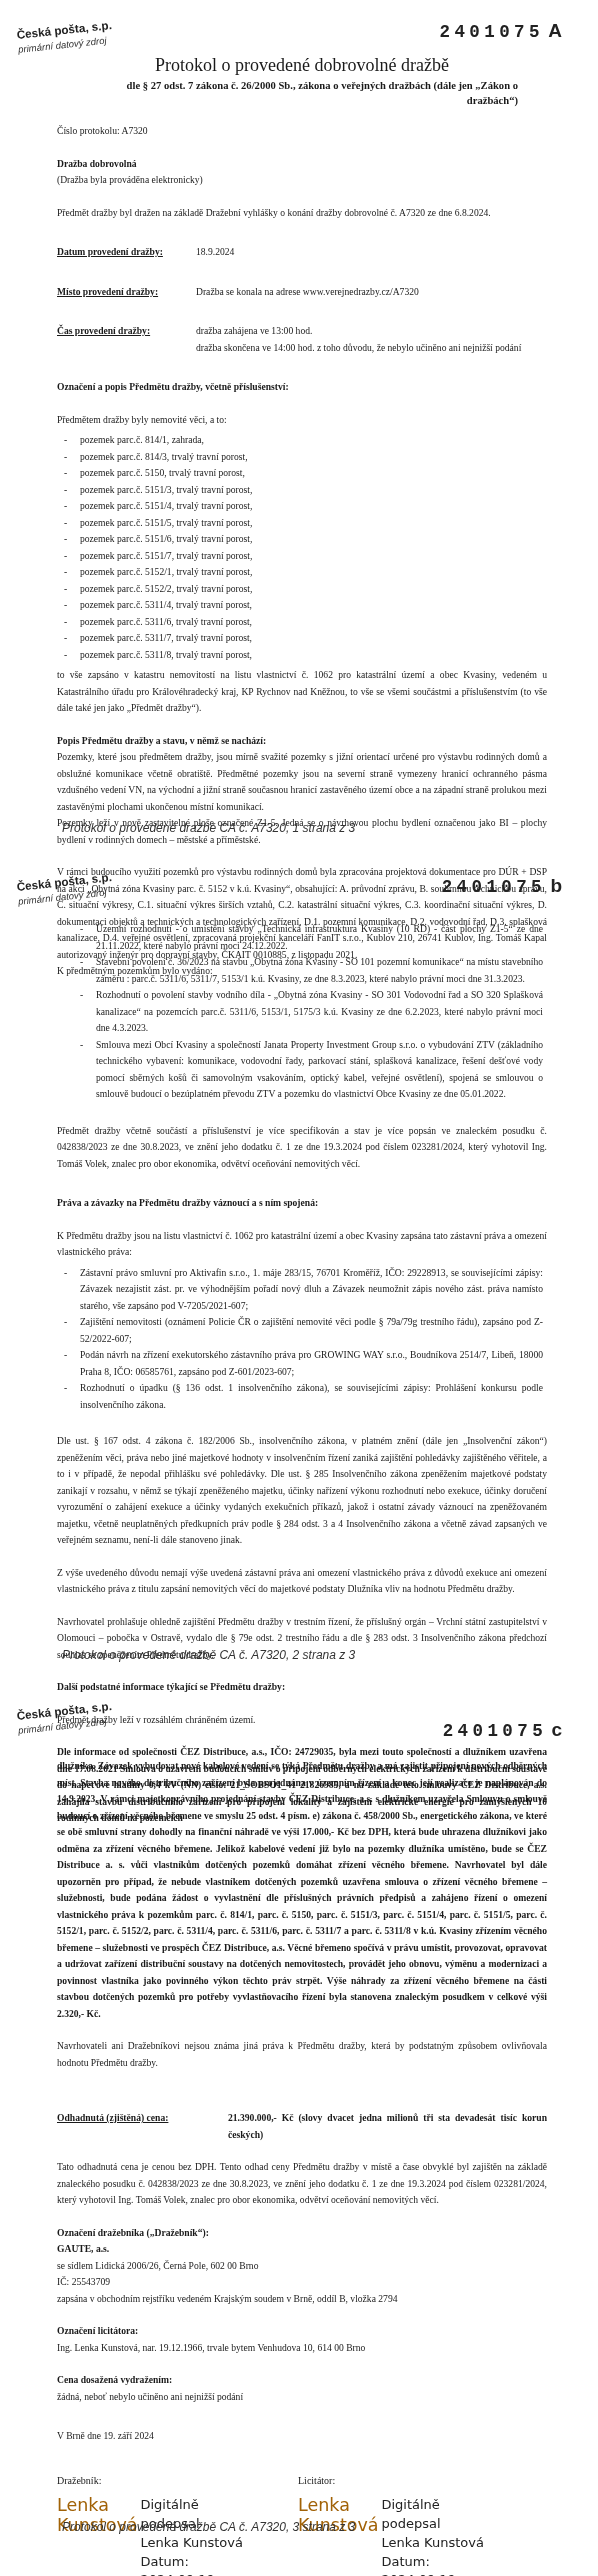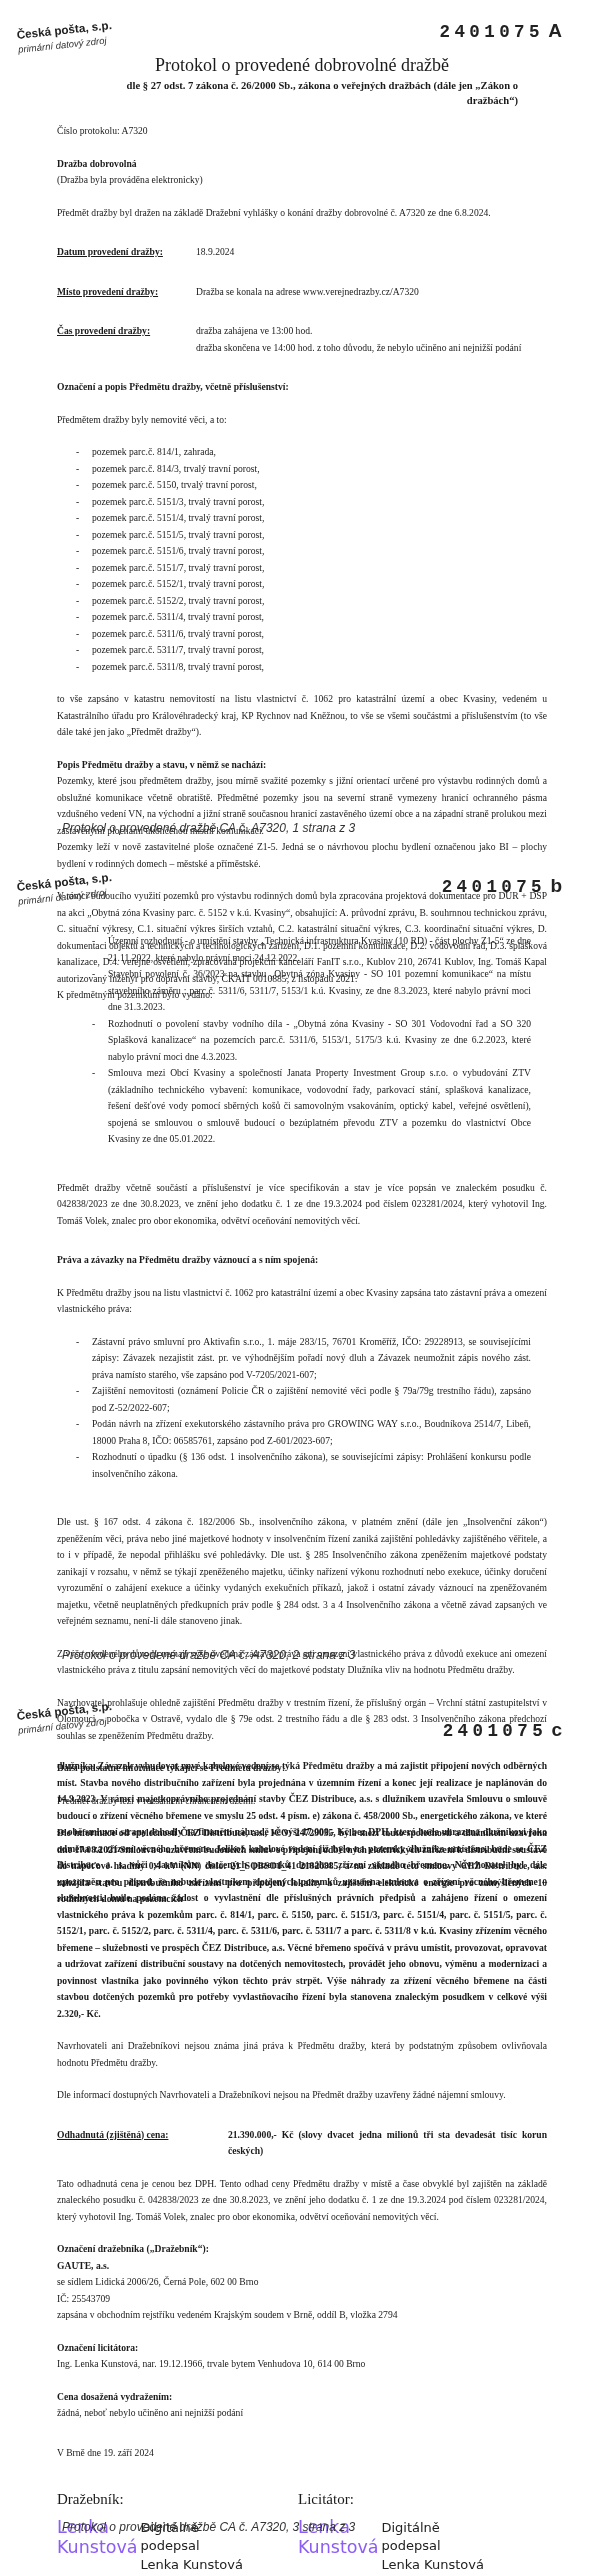--- a/index.html
+++ b/index.html
@@ -11,29 +11,29 @@
   .docnum { position: absolute; right: 36px; font-family: "Liberation Mono", monospace; font-weight: bold; font-size: 17.5px; letter-spacing: 4.4px; color: #222; }
   .docnum .letter { font-family: "Liberation Sans", sans-serif; font-size: 19px; letter-spacing: 0; margin-left: 4.4px; }
   h1 { font-weight: normal; font-size: 18px; text-align: center; margin: 0; line-height: 1.2; }
   .subtitle { text-align: right; font-weight: bold; font-size: 10.6px; line-height: 1.45; margin: 1.5px 0 0; }
   p { margin: 0; font-size: 9.6px; line-height: 1.72; text-align: justify; }
   .b { font-weight: bold; }
   .ul { font-weight: bold; }
   .row { display: flex; font-size: 9.6px; line-height: 1.72; }
   .row .lbl { width: 139px; flex: none; text-decoration: underline; font-weight: bold; }
   .row .val { flex: 1; text-align: justify; }
-  ul.dash { list-style: none; margin: 16px; padding: 0; }
+  ul.dash { list-style: none; margin: 4px; padding: 0; }
   ul.dash li { position: relative; padding-left: 19px; font-size: 9.6px; line-height: 1.72; text-align: justify; }
   ul.dash li::before { content: "-"; position: absolute; left: 2.9px; }
   .footer { font-family: "Liberation Sans", sans-serif; font-style: italic; font-size: 12px; color: #333; } .gap-m { height: 16px; } .gap-l { height: 23px; }
   .sigs { display: flex; gap: 44px; margin-top: 7.3px; }
   .sig { width: 197px; }
-  .sig .role { font-size: 15px; margin-bottom: 8.8px; }
+  .sig .role { font-size: 10px; margin-bottom: 8.8px; }
   .sigbox { display: flex; align-items: flex-start; font-family: "DejaVu Sans", sans-serif; }
-  .signame { font-size: 17.5px; line-height: 1.15; color: #8b5cf6; margin-right: 2.9px; }
+  .signame { font-size: 17.5px; line-height: 1.15; color: #a16207; margin-right: 2.9px; }
   .sigmeta { font-size: 13px; line-height: 1.45; color: #222; padding-top: 1.5px; }
   .dots { border-top: 0.7px dotted #444; margin-top: 4.4px; width: 193px; }
   .sig .under { font-size: 9.6px; line-height: 1.6; margin-top: 2.9px; }
 </style>
 </head>
 <body>
 
 <div class="page" style="height:864px;">
   <div class="stamp" style="top:28px;">
     <div class="post">Česká pošta, s.p.</div>
@@ -157,21 +157,20 @@
   </div>
   <div class="docnum" style="top:38px;">
     <span>2401075</span><span class="letter">c</span>
   </div>
 
   <div style="height:77px;"></div>
   <p class="b">dlužníka. Závazek vybudovat nové kabelové vedení se týká Předmětu dražby a má zajistit připojení nových odběrných míst. Stavba nového distribučního zařízení byla projednána v územním řízení a konec její realizace je naplánován do 14.9.2023. V rámci majetkoprávního projednání stavby ČEZ Distribuce, a.s. s dlužníkem uzavřela Smlouvu o smlouvě budoucí o zřízení věcného břemene ve smyslu 25 odst. 4 písm. e) zákona č. 458/2000 Sb., energetického zákona, ve které se obě smluvní strany dohodly na finanční náhradě ve výši 17.000,- Kč bez DPH, která bude uhrazena dlužníkovi jako odměna za zřízení věcného břemene. Jelikož kabelové vedení již bylo na pozemky dlužníka umístěno, bude se ČEZ Distribuce a. s. vůči vlastníkům dotčených pozemků domáhat zřízení věcného břemene. Navrhovatel byl dále upozorněn pro případ, že nebude vlastníkem dotčených pozemků uzavřena smlouva o zřízení věcného břemene – služebnosti, bude podána žádost o vyvlastnění dle příslušných právních předpisů a zahájeno řízení o omezení vlastnického práva k pozemkům parc. č. 814/1, parc. č. 5150, parc. č. 5151/3, parc. č. 5151/4, parc. č. 5151/5, parc. č. 5152/1, parc. č. 5152/2, parc. č. 5311/4, parc. č. 5311/6, parc. č. 5311/7 a parc. č. 5311/8 v k.ú. Kvasiny zřízením věcného břemene – služebnosti ve prospěch ČEZ Distribuce, a.s. Věcné břemeno spočívá v právu umístit, provozovat, opravovat a udržovat zařízení distribuční soustavy na dotčených nemovitostech, provádět jeho obnovu, výměnu a modernizaci a povinnost vlastníka jako povinného výkon těchto práv strpět. Výše náhrady za zřízení věcného břemene na části stavbou dotčených pozemků pro potřeby vyvlastňovacího řízení byla stanovena znaleckým posudkem v celkové výši 2.320,- Kč.</p>
   <div class="gap-m"></div>
   <p>Navrhovateli ani Dražebníkovi nejsou známa jiná práva k Předmětu dražby, která by podstatným způsobem ovlivňovala hodnotu Předmětu dražby.</p>
   <div class="gap-m"></div>
-  <p>Dle informací dostupných Navrhovateli a Dražebníkovi nejsou na Předmět dražby uzavřeny žádné nájemní smlouvy.</p>
   <div class="gap-l"></div>
 
   <div class="row">
     <div class="lbl" style="width:171px;">Odhadnutá (zjištěná) cena:</div>
     <div class="val b">21.390.000,- Kč (slovy dvacet jedna milionů tři sta devadesát tisíc korun českých)</div>
   </div>
   <div class="gap-m"></div>
   <p>Tato odhadnutá cena je cenou bez DPH. Tento odhad ceny Předmětu dražby v místě a čase obvyklé byl zajištěn na základě znaleckého posudku č. 042838/2023 ze dne 30.8.2023, ve znění jeho dodatku č. 1 ze dne 19.3.2024 pod číslem 023281/2024, který vyhotovil Ing. Tomáš Volek, znalec pro obor ekonomika, odvětví oceňování nemovitých věcí.</p>
   <div class="gap-m"></div>
 

